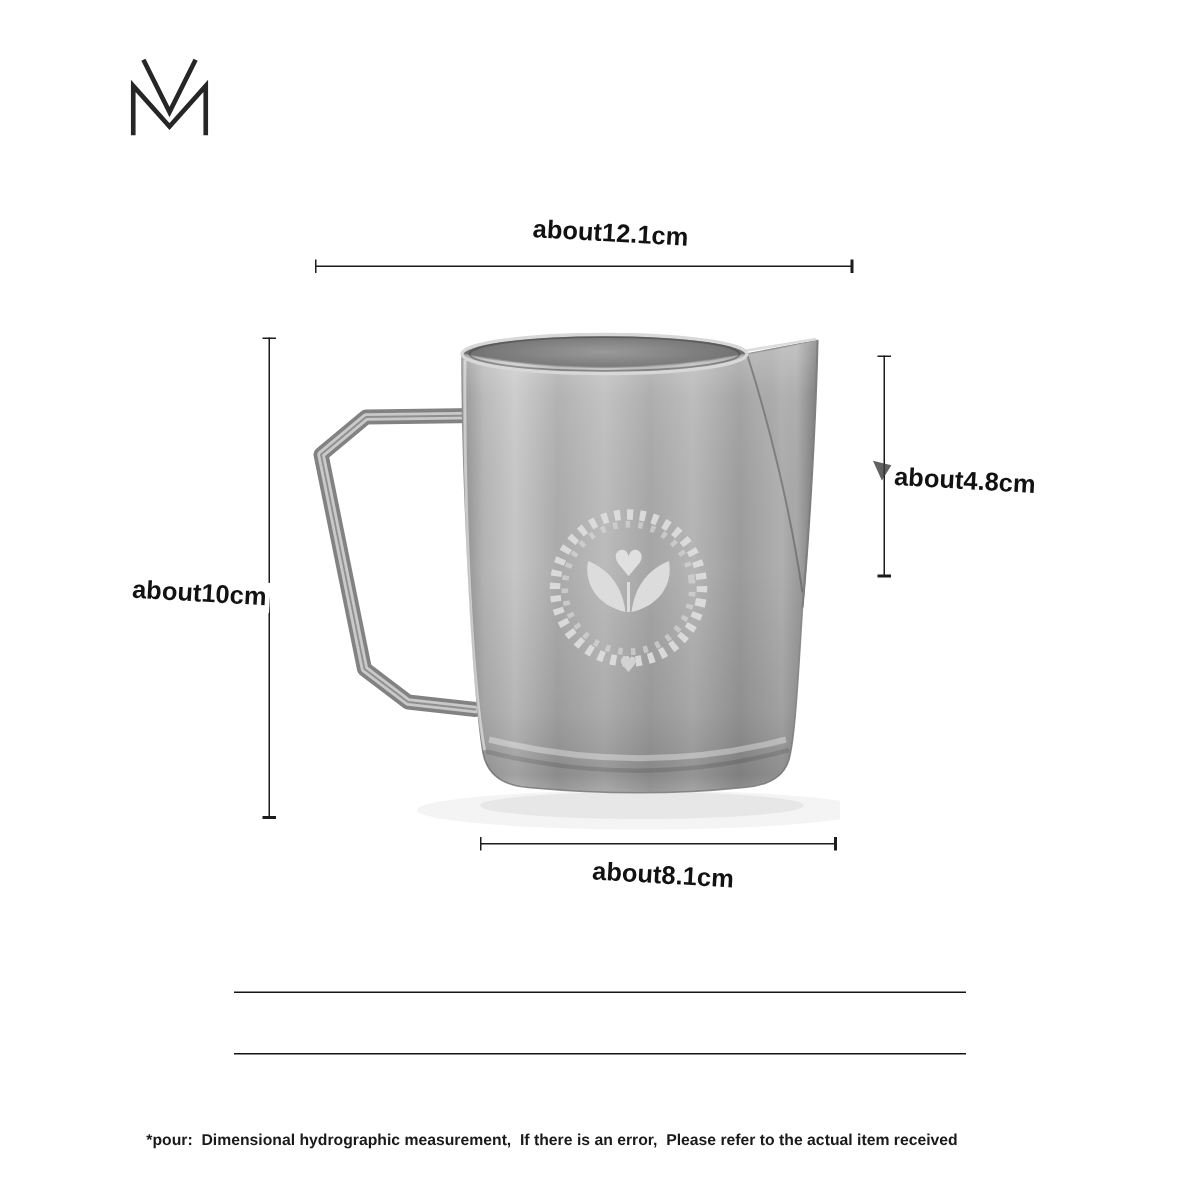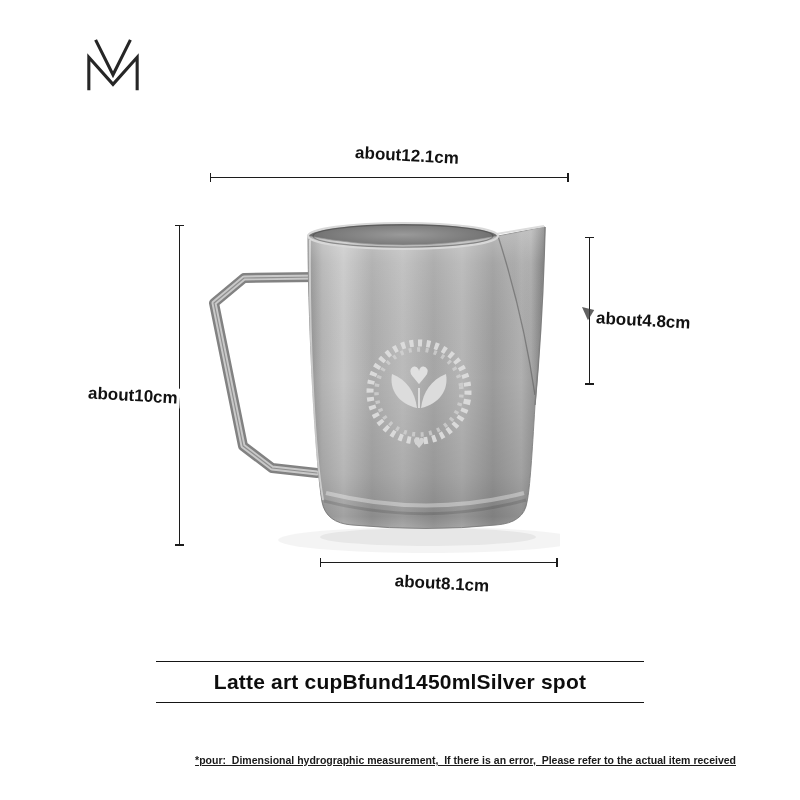--- a/index.html
+++ b/index.html
@@ -31,22 +31,22 @@
 
   
   .pitcher{position:absolute;left:200px;top:210px;width:360px;height:360px;}
 
   
   .band-line{position:absolute;left:156px;width:488px;height:0;border-top:1.5px solid #151515;}
   .band-top{top:661px;}  .band-bottom{top:702px;}
   .product-title{position:absolute;left:156px;top:670px;width:488px;text-align:center;
                  font-weight:bold;font-size:21px;color:#0d0d0d;letter-spacing:.2px;}
 
-  .footnote{position:absolute;left:0;top:754px;width:736px;text-align:right;
-            font-size:10.5px;font-weight:bold;color:#1a1a1a;white-space:pre;text-decoration:underline;}
+  .footnote{position:absolute;left:0;top:754px;width:736px;text-align:center;
+            font-size:10.5px;font-weight:bold;color:#1a1a1a;white-space:pre;}
 </style>
 </head>
 <body>
 
 <div class="canvas">
 
   <svg class="logo-mark" viewBox="0 0 60 60" fill="none">
     <path d="M12,4 L30,40 L48,4" stroke="#262626" stroke-width="3.2" fill="none"></path>
     <path d="M5,56 L5,22 L30,50 L55,22 L55,56" stroke="#262626" stroke-width="3.2" fill="none"></path>
   </svg>
@@ -161,18 +161,17 @@
       <circle r="42.5" fill="none" stroke="#d6d6d6" stroke-width="4.5" stroke-dasharray="3 5.5" opacity="0.7" transform="rotate(-8)"></circle>
       <text x="0" y="-8" text-anchor="middle" font-size="24" fill="#e0e0e0" font-family="DejaVu Sans, sans-serif">♥</text>
       <path d="M-2,16 C-20,12 -30,-2 -27,-18 C-12,-12 -4,0 -2,16 Z" fill="#dcdcdc"></path>
       <path d="M2,16 C20,12 30,-2 27,-18 C12,-12 4,0 2,16 Z" fill="#dcdcdc"></path>
       <path d="M0,16 L0,-4" stroke="#dcdcdc" stroke-width="2" fill="none"></path>
       <text x="0" y="56" text-anchor="middle" font-size="14" fill="#d2d2d2" font-family="DejaVu Sans, sans-serif">♥</text>
     </g>
   </svg>
 
   <div class="band-line band-top"></div>
-  <div class="product-title">Latte art cupBfund1450mlSilver spot</div>
   <div class="band-line band-bottom"></div>
 
   <div class="footnote">*pour:  Dimensional hydrographic measurement,  If there is an error,  Please refer to the actual item received</div>
 
 </div>
 
 </body></html>

